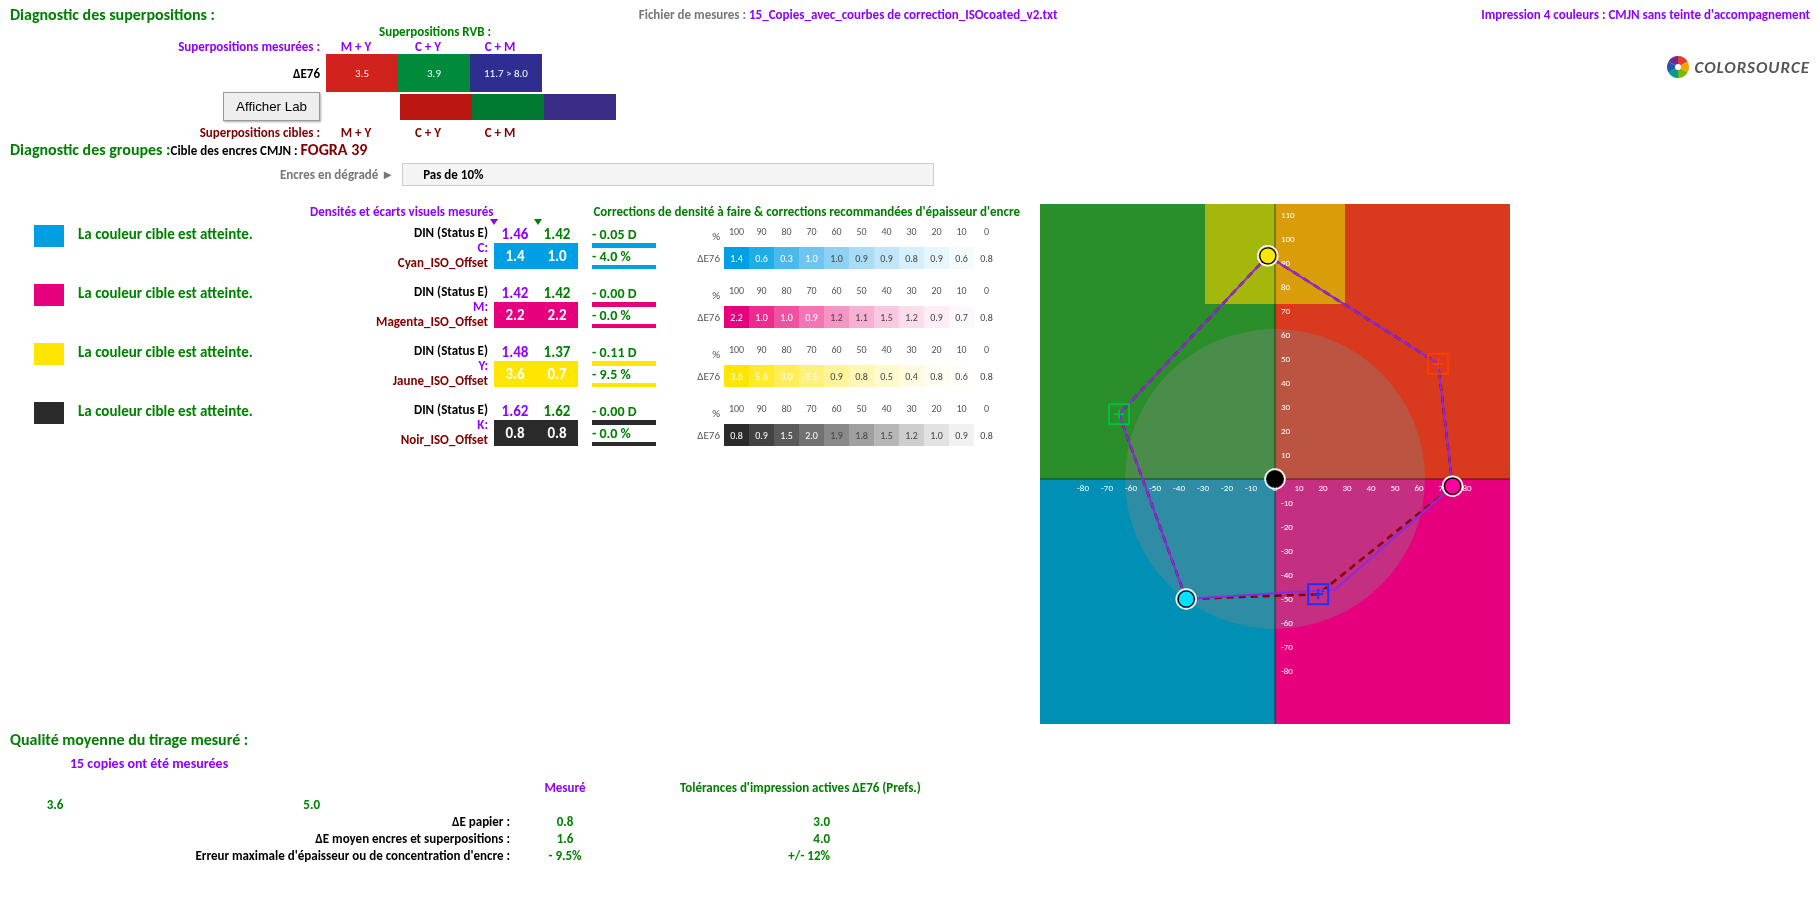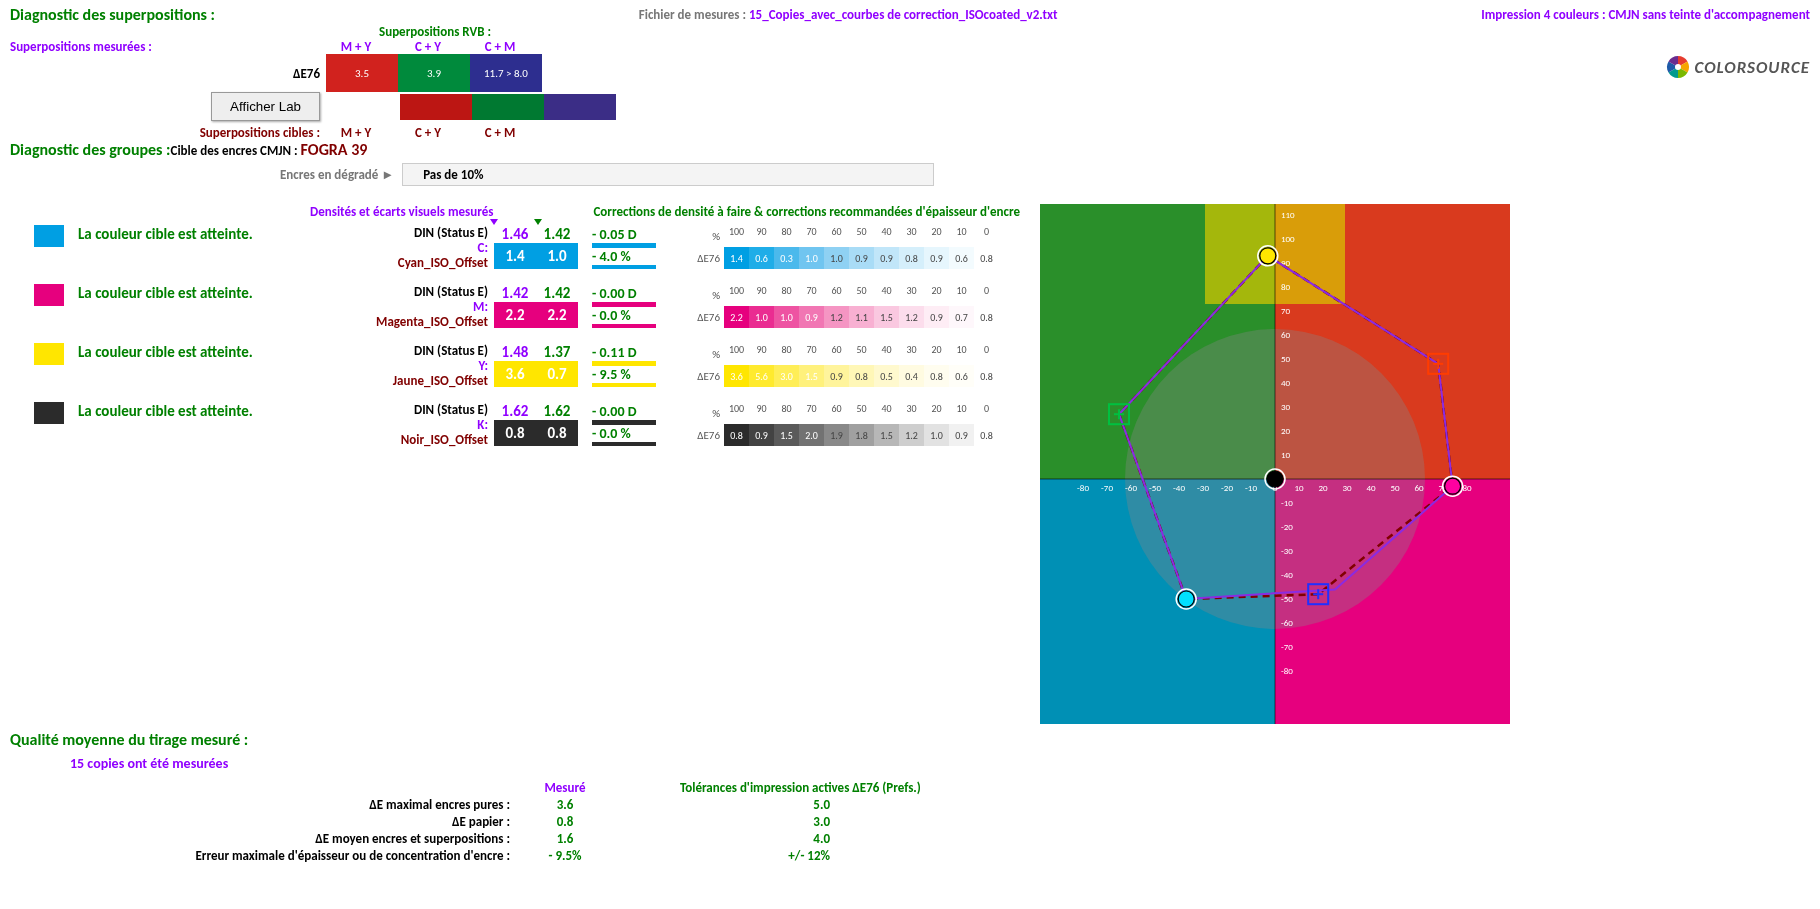--- a/index.html
+++ b/index.html
@@ -4,21 +4,21 @@
 <style>
 body{font-family:Calibri,Arial,sans-serif;font-size:13px;background:#fff;margin:0;padding:5px 10px;color:#000}
 .row{display:flex;align-items:center}
 .h1{color:#008000;font-weight:bold;font-size:16px}
 .pur{color:#9000ff;font-weight:bold}
 .drk{color:#800000;font-weight:bold}
 .grn{color:#008000;font-weight:bold}
 .red{color:#c00;font-weight:bold}
 .gry{color:#777;font-weight:bold}
 .blk{font-weight:bold}
-.btn{background:#eee;border:1px solid #999;box-shadow:1px 1px 2px #aaa;padding:6px 18px;cursor:pointer}
+.btn{background:#eee;border:1px solid #999;box-shadow:1px 1px 2px #aaa;padding:6px 12px;cursor:pointer}
 .sw{width:30px;height:22px;display:inline-block}
 .cell{display:inline-flex;align-items:center;justify-content:center;height:22px;font-size:11px;color:#fff}
 .cell.s{width:72px;height:38px}
 .cell.s2{width:72px;height:26px}
 .num{width:42px;text-align:center;font-weight:bold;font-size:15px}
 .pctcell{width:25px;height:22px;font-size:10px;text-align:center}
 .dE{width:25px;height:22px;font-size:10px;color:#fff;display:inline-flex;align-items:center;justify-content:center}
 .inkrow{display:flex;align-items:flex-start;margin-bottom:14px}
 .drop{background:#f4f4f4;border:1px solid #ccc;padding:3px 20px;width:490px}
 .axlbl{fill:#fff;font-size:9px}
@@ -37,21 +37,21 @@
     <span class="gry">Fichier de mesures :</span>
     <span class="pur">15_Copies_avec_courbes de correction_ISOcoated_v2.txt</span>
   </div>
   <div class="pur">Impression 4 couleurs : CMJN sans teinte d'accompagnement</div>
 </div>
 
 <div class="row" style="align-items:flex-start">
   <div style="width:620px">
     <div class="grn" style="text-align:center;margin-left:230px">Superpositions RVB :</div>
     <div class="row">
-      <div style="width:310px;text-align:left" class="pur">Superpositions mesurées :</div>
+      <div style="width:310px;text-align:right" class="pur">Superpositions mesurées :</div>
       <div style="width:72px;text-align:center" class="pur">M + Y</div>
       <div style="width:72px;text-align:center" class="pur">C + Y</div>
       <div style="width:72px;text-align:center" class="pur">C + M</div>
     </div>
     <div class="row">
       <div style="width:310px;text-align:right;padding-right:6px" class="blk">ΔE76</div>
       <div class="cell s" style="background:#d1221e">3.5</div>
       <div class="cell s" style="background:#008a3c">3.9</div>
       <div class="cell s" style="background:#2d2e8f">11.7 &gt; 8.0</div>
     </div>
@@ -450,21 +450,20 @@
 <div class="h1" style="margin-top:6px">Qualité moyenne du tirage mesuré :</div>
 <div class="pur" style="margin:6px 0 8px 60px;font-size:14px">15 copies ont été mesurées</div>
 <div class="qrow">
   <div class="qlbl"></div>
   <div class="qv1 pur">Mesuré</div>
   <div style="width:70px"></div>
   <div class="grn" style="font-weight:bold">Tolérances d'impression actives ΔE76 (Prefs.)</div>
 </div>
 <div id="qrows">
   <div class="qrow">
-    <div class="qlbl blk">ΔE maximal encres pures :</div>
     <div class="qv1 grn">3.6</div>
     <div style="width:100px"></div>
     <div class="qv2 grn">5.0</div>
   </div>
   <div class="qrow">
     <div class="qlbl blk">ΔE papier :</div>
     <div class="qv1 grn">0.8</div>
     <div style="width:100px"></div>
     <div class="qv2 grn">3.0</div>
   </div>

